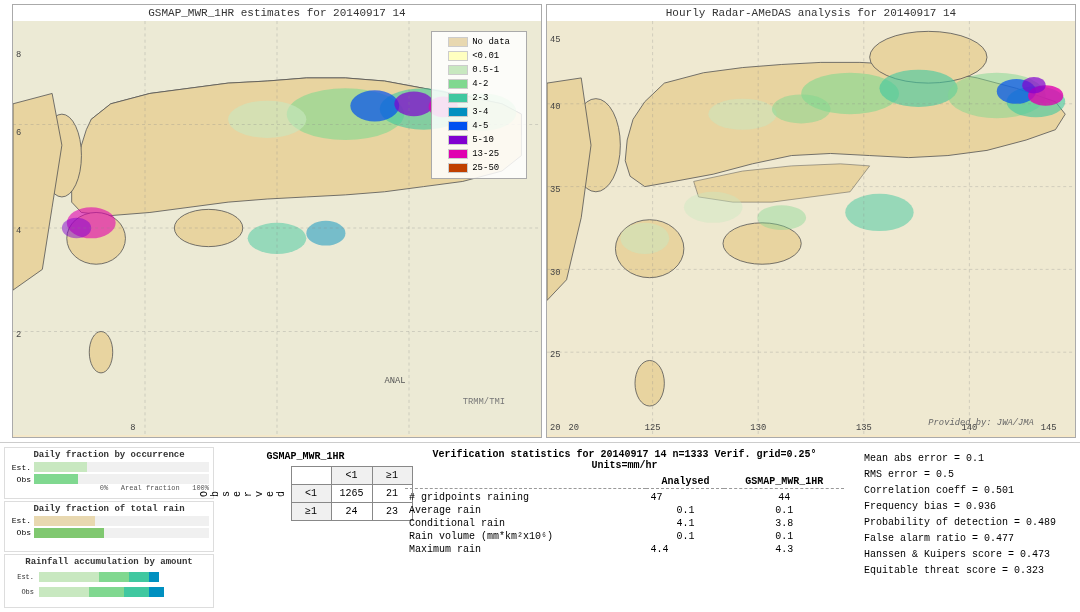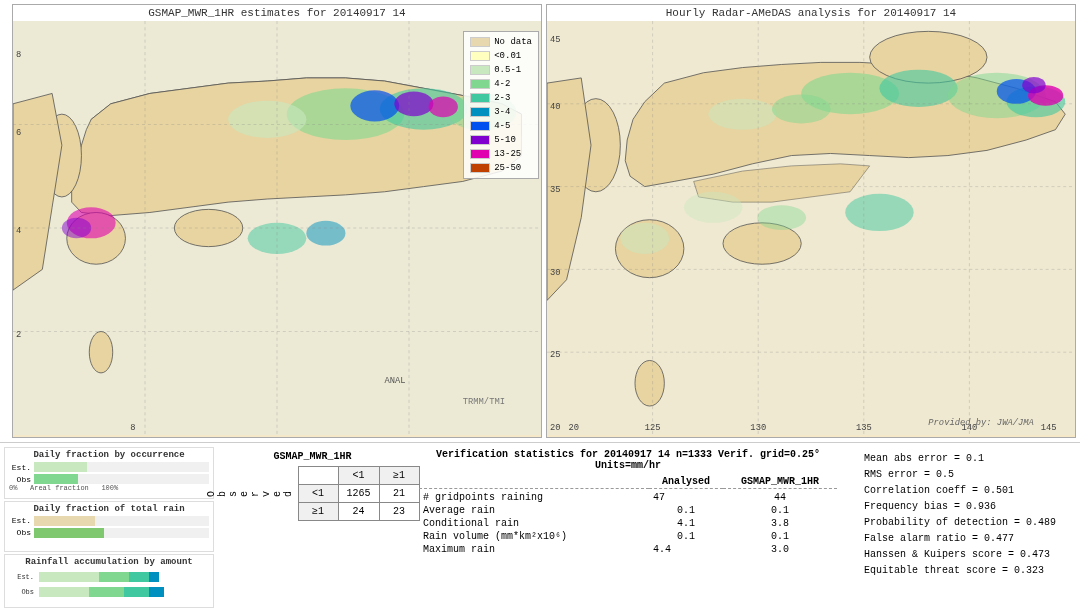--- a/index.html
+++ b/index.html
@@ -50,24 +50,24 @@
       height: calc(100% - 18px);
       position: relative;
       overflow: hidden;
       background: #f5e8c8;
     }
 
     
     .legend {
       position: absolute;
       top: 10px;
-      right: 2px;
+      right: 14px;
       background: rgba(255,255,255,0.85);
       border: 1px solid #aaa;
-      padding: 3px 6px;
+      padding: 3px 16px;
       font-size: 9px;
       line-height: 14px;
       z-index: 10;
     }
     .legend-item {
       display: flex;
       align-items: center;
       gap: 4px;
     }
     .legend-color {
@@ -95,21 +95,21 @@
       position: absolute;
       top: 0; left: 0;
     }
 
     
     .bottom-section {
       display: flex;
       height: 170px;
       border-top: 1px solid #ccc;
       padding: 4px;
-      gap: 11px;
+      gap: 4px;
       background: #fff;
     }
 
     .bottom-charts {
       width: 210px;
       display: flex;
       flex-direction: column;
       gap: 2px;
     }
 
@@ -157,21 +157,21 @@
 
     .bar-fill {
       height: 100%;
       position: absolute;
       left: 0;
       top: 0;
     }
 
     .x-axis-label {
       font-size: 7px;
-      text-align: left;
+      text-align: right;
       color: #555;
     }
 
     
     .contingency-section {
       width: 175px;
       display: flex;
       flex-direction: column;
       align-items: center;
       padding: 4px;
@@ -577,21 +577,21 @@
         <td style="text-align:center">3.8</td>
       </tr>
       <tr>
         <td>Rain volume (mm*km²x10⁶)</td>
         <td style="text-align:center">0.1</td>
         <td style="text-align:center">0.1</td>
       </tr>
       <tr>
         <td>Maximum rain</td>
         <td style="text-align:left">4.4</td>
-        <td style="text-align:center">3.0</td>
+        <td style="text-align:center">4.3</td>
       </tr>
     </tbody>
       </table>
   </div>
 
   <div class="stats-right">
     <div>Mean abs error = 0.1</div>
     <div>RMS error = 0.5</div>
     <div>Correlation coeff = 0.501</div>
     <div>Frequency bias = 0.936</div>

